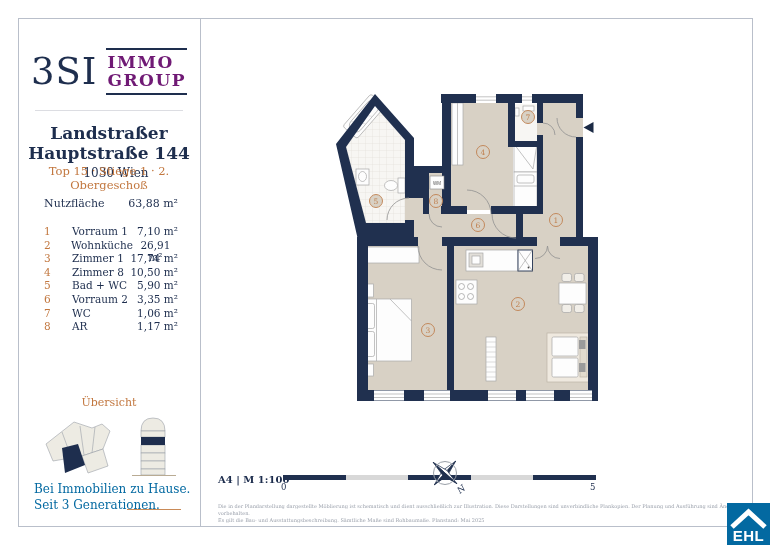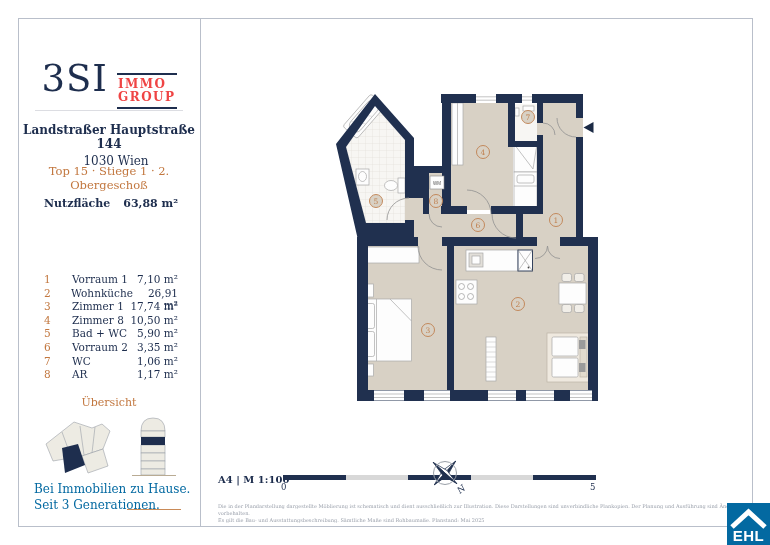--- a/index.html
+++ b/index.html
@@ -9,34 +9,34 @@
     color:#1e2e4e;
   }
   .abs{position:absolute;}
   
   .page-frame{left:18px;top:18px;width:733px;height:507px;border:1px solid #b9bfca;}
   .sidebar-divider{left:200px;top:18px;width:1px;height:508px;background:#b9bfca;}
   
   .logo{left:18px;top:48px;width:182px;display:flex;justify-content:center;align-items:center;gap:9px;}
   .logo-main{font-size:37px;line-height:1;color:#1e2e4e;letter-spacing:1px;}
   .logo-sub{border-top:2px solid #1e2e4e;border-bottom:2px solid #1e2e4e;padding:3px 1px;
-    font-size:12px;font-weight:bold;line-height:1.08;letter-spacing:1.5px;color:#ef4444;margin-top:25px;}
+    font-size:17px;font-weight:bold;line-height:1.08;letter-spacing:1.5px;color:#701a75;}
   .logo-rule{left:35px;top:110px;width:148px;height:1px;background:#dcdde2;}
   
   .address{left:18px;top:123px;width:182px;text-align:center;}
-  .address-l1{font-size:12px;font-weight:bold;}
+  .address-l1{font-size:17px;font-weight:bold;}
   .address-l2{font-size:12px;margin-top:3px;padding-left:14px;}
   .unit-info{left:18px;top:164px;width:182px;text-align:center;font-size:11.5px;color:#c2773f;}
   
   .area-table{left:44px;top:197px;width:134px;font-size:10.5px;}
-  .area-head{display:flex;justify-content:space-between;font-size:11px;font-weight:bold;margin-bottom:15px;}
+  .area-head{display:flex;justify-content:space-between;font-size:11px;font-weight:normal;margin-bottom:15px;}
   .area-row{display:flex;height:13.6px;align-items:baseline;}
   .area-num{width:20px;color:#c2773f;}
   .area-name{flex:1;margin-left:8px;}
-  .area-val{text-align:right;margin-top:48px;}
+  .area-val{text-align:center;}
   
   .overview-label{left:18px;top:396px;width:182px;text-align:center;font-size:11px;color:#c2773f;}
   .tagline{left:34px;top:481px;font-size:12px;line-height:16px;color:#0369a1;}
   .tagline-rule{left:127px;top:509px;width:54px;height:1px;background:#c98a57;}
   
   .format-scale{left:218px;top:474px;font-size:10px;font-weight:bold;color:#1e2e4e;}
   .scalebar{left:283px;top:475px;display:flex;width:313px;height:4.5px;}
   .scalebar span{height:100%;}
   .scale-num{font-size:8.5px;color:#1e2e4e;}
   .disclaimer{left:218px;top:503px;width:545px;font-size:5px;line-height:7px;color:#9aa0ab;}

